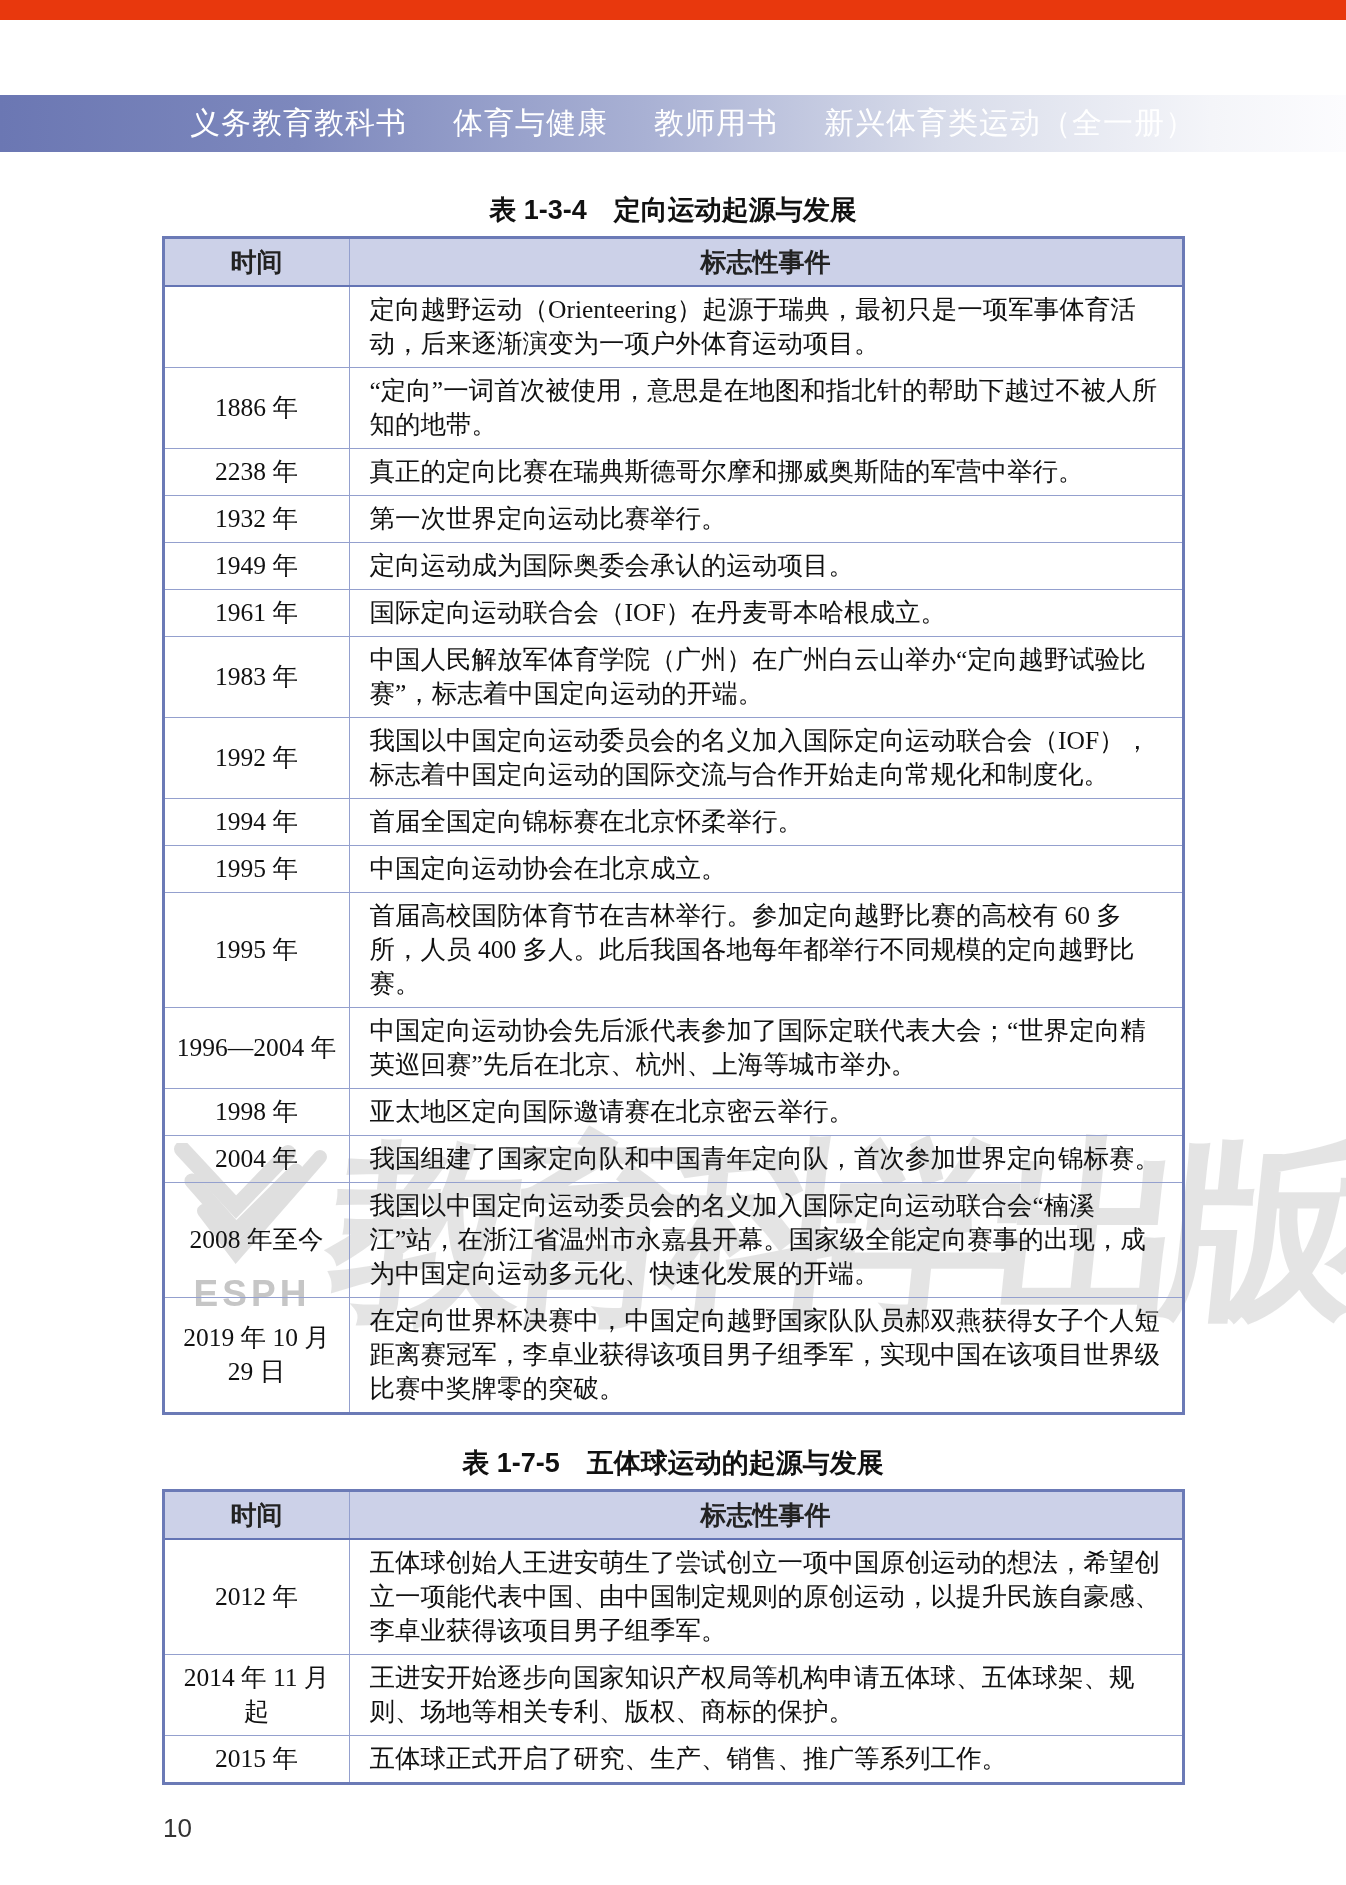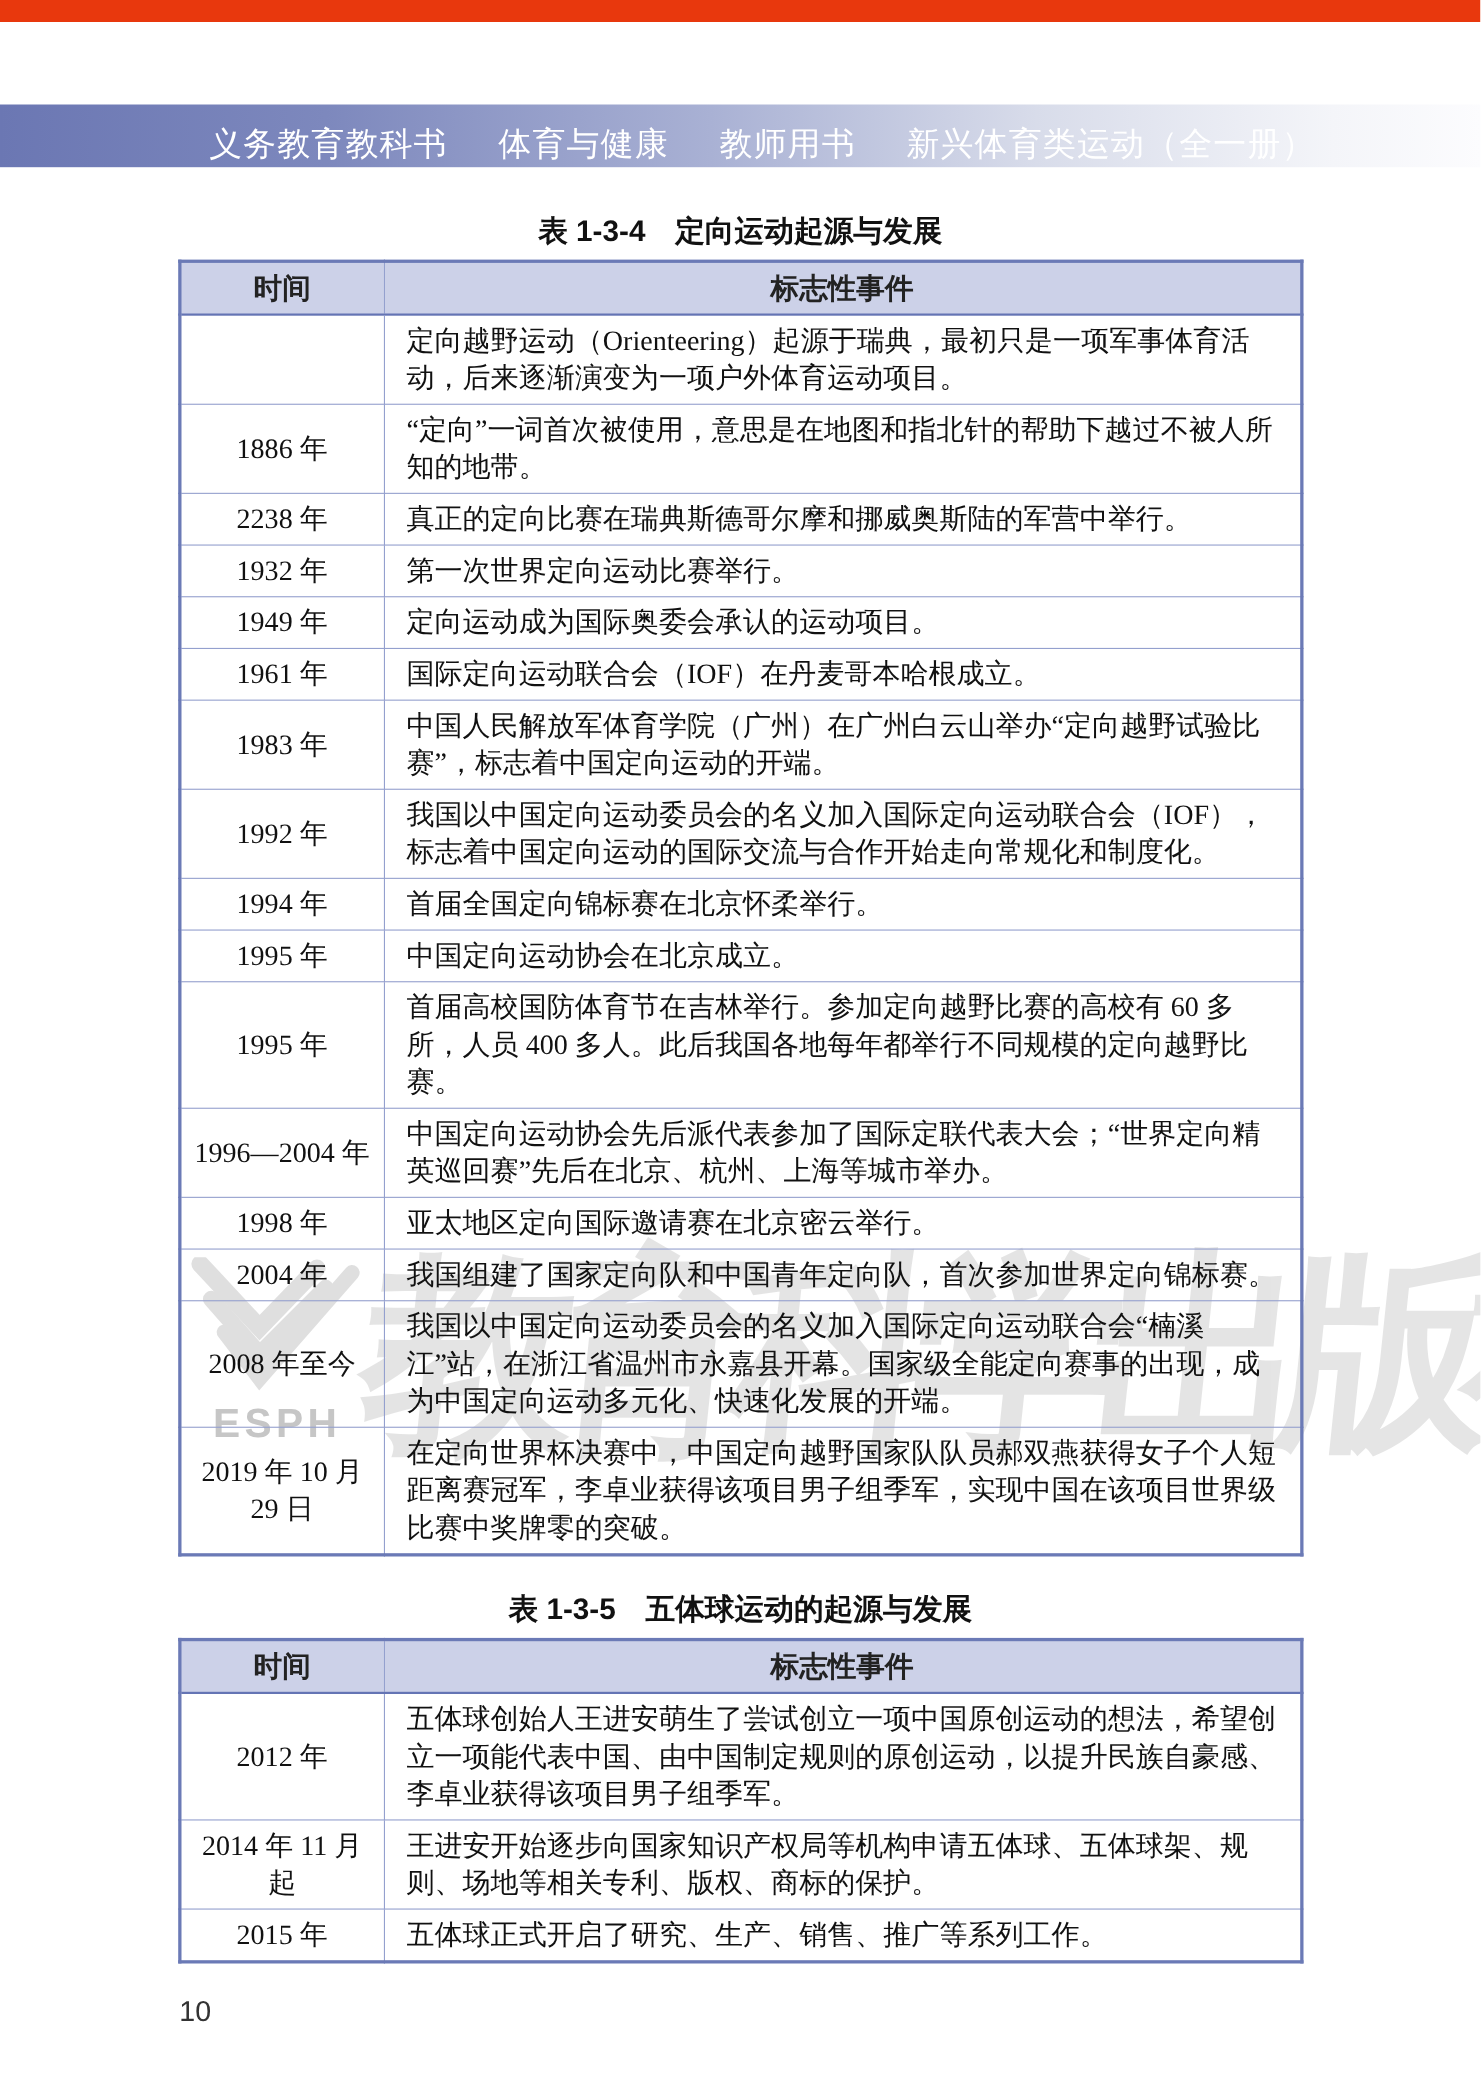--- a/index.html
+++ b/index.html
@@ -8,21 +8,21 @@
     background:#ffffff; overflow:hidden; box-sizing:border-box;
     padding-top:192px;
     font-family:"Liberation Serif","DejaVu Serif",serif;
   }
   
   .topbar { position:absolute; top:0; left:0; width:1346px; height:20px; background:#e8380d; }
   
   .band {
     position:absolute; top:95px; left:0; width:1346px; height:57px;
     background:linear-gradient(to right,#6b77b3 0%,#7d88bd 22%,#a9b1d4 48%,#d8dcea 70%,#f4f5f9 90%,#fcfcfe 100%);
-    display:flex; align-items:flex-end; padding-left:190px; box-sizing:border-box;
+    display:flex; align-items:center; padding-left:190px; box-sizing:border-box;
     color:#ffffff; font-size:30px; letter-spacing:1px;
     font-family:"Liberation Sans","DejaVu Sans",sans-serif;
   }
   .band .seg { margin-right:46px; white-space:nowrap; }
   .band .seg.bold { font-weight:normal; }
   
   .wm { position:absolute; top:1115px; left:160px; width:1180px; height:260px; z-index:0; pointer-events:none; }
   .wm-logo { position:absolute; left:10px; top:28px; opacity:0.55; }
   .wm-esph {
     position:absolute; left:2px; top:158px; width:180px; text-align:center;
@@ -166,21 +166,21 @@
           <td class="event-cell">我国以中国定向运动委员会的名义加入国际定向运动联合会“楠溪江”站，在浙江省温州市永嘉县开幕。国家级全能定向赛事的出现，成为中国定向运动多元化、快速化发展的开端。</td>
         </tr>
         <tr>
           <td class="time-cell">2019 年 10 月
 29 日</td>
           <td class="event-cell">在定向世界杯决赛中，中国定向越野国家队队员郝双燕获得女子个人短距离赛冠军，李卓业获得该项目男子组季军，实现中国在该项目世界级比赛中奖牌零的突破。</td>
         </tr>
       </tbody>
   </table>
 
-  <div class="tbl-title t2">表 1-3-5　五体球运动的起源与发展</div>
+  <div class="tbl-title t2">表 1-7-5　五体球运动的起源与发展</div>
 
   <table class="datatable">
     <colgroup>
         <col class="c-time">
         <col class="c-event">
       </colgroup>
     <thead>
       <tr>
         <th>时间</th>
         <th>标志性事件</th>

